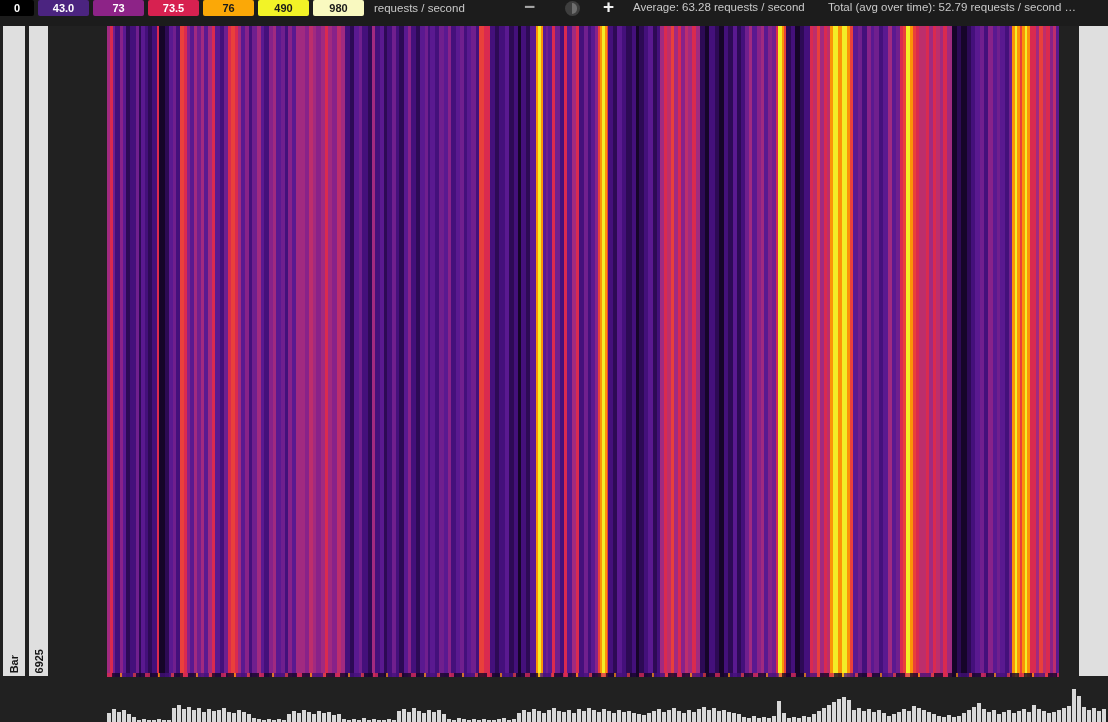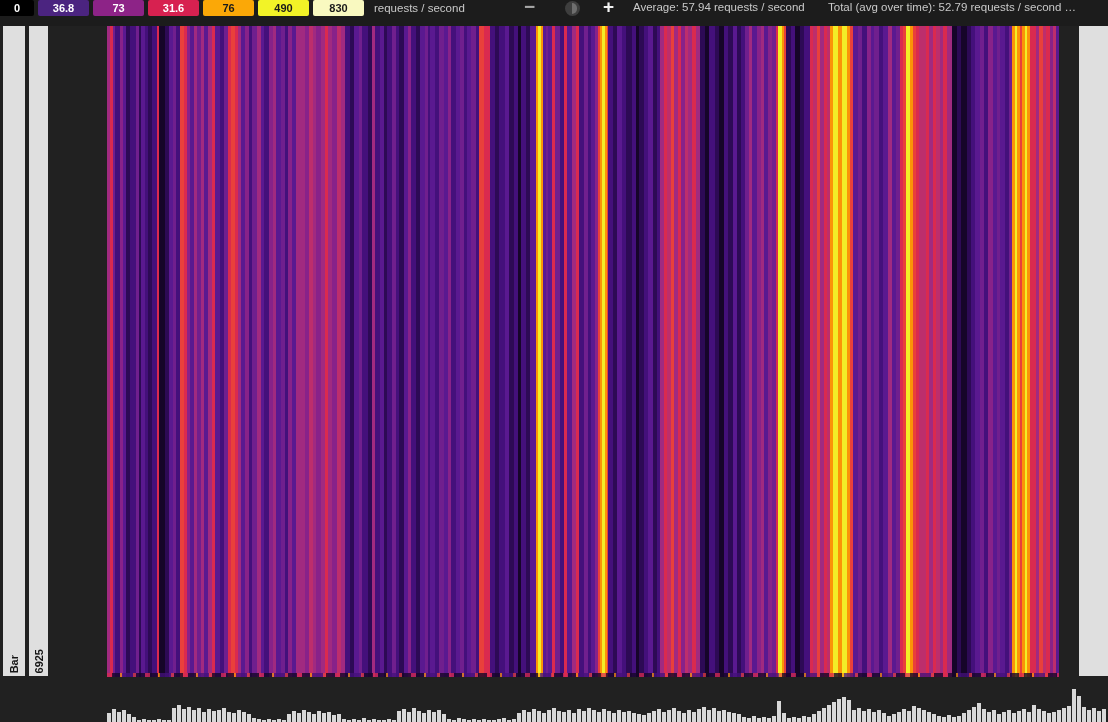--- a/index.html
+++ b/index.html
@@ -68,32 +68,32 @@
   .mm-bar{flex:0 0 4px;margin-right:1px;background:#d8d8d8;}
 </style>
 </head>
 <body>
 
 <div id="app">
 
   <div id="topbar">
     <div id="legend">
         <div class="legend-box" style="background: rgb(0, 0, 0); color: rgb(255, 255, 255);">0</div>
-        <div class="legend-box" style="background: rgb(75, 36, 128); color: rgb(255, 255, 255);">36.8</div>
+        <div class="legend-box" style="background: rgb(75, 36, 128); color: rgb(255, 255, 255);">43.0</div>
         <div class="legend-box" style="background: rgb(141, 35, 135); color: rgb(255, 255, 255);">73</div>
-        <div class="legend-box" style="background: rgb(215, 33, 80); color: rgb(255, 255, 255);">31.6</div>
+        <div class="legend-box" style="background: rgb(215, 33, 80); color: rgb(255, 255, 255);">73.5</div>
         <div class="legend-box" style="background: rgb(251, 168, 7); color: rgb(26, 26, 26);">76</div>
         <div class="legend-box" style="background: rgb(242, 243, 39); color: rgb(26, 26, 26);">490</div>
-        <div class="legend-box" style="background: rgb(249, 249, 192); color: rgb(26, 26, 26);">830</div>
+        <div class="legend-box" style="background: rgb(249, 249, 192); color: rgb(26, 26, 26);">980</div>
       </div>
     <span id="unit-label">requests / second</span>
     <button id="zoom-out-btn" class="tb-btn">−</button>
     <div id="gear"></div>
     <button id="zoom-in-btn" class="tb-btn">+</button>
-    <span id="avg-label">Average: 57.94 requests / second</span>
+    <span id="avg-label">Average: 63.28 requests / second</span>
     <span id="total-label">Total (avg over time): 52.79 requests / second …</span>
   </div>
 
   <div id="left-col-1" class="gray-col">
     <span class="vlabel">Bar</span>
   </div>
   <div id="left-col-2" class="gray-col">
     <span class="vlabel">6925</span>
   </div>
 

